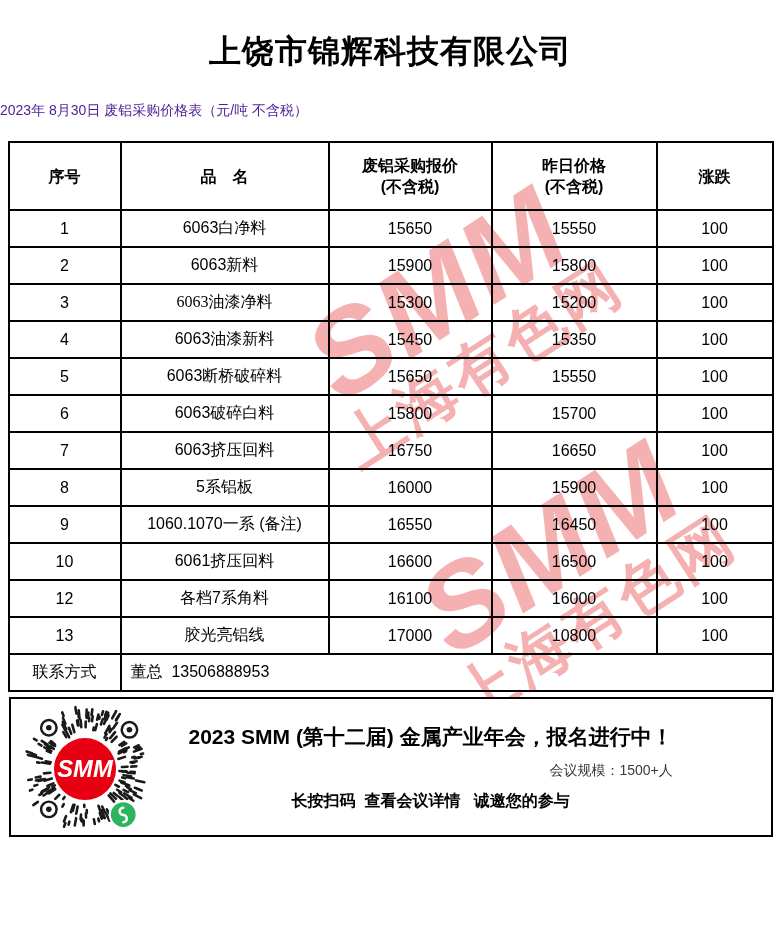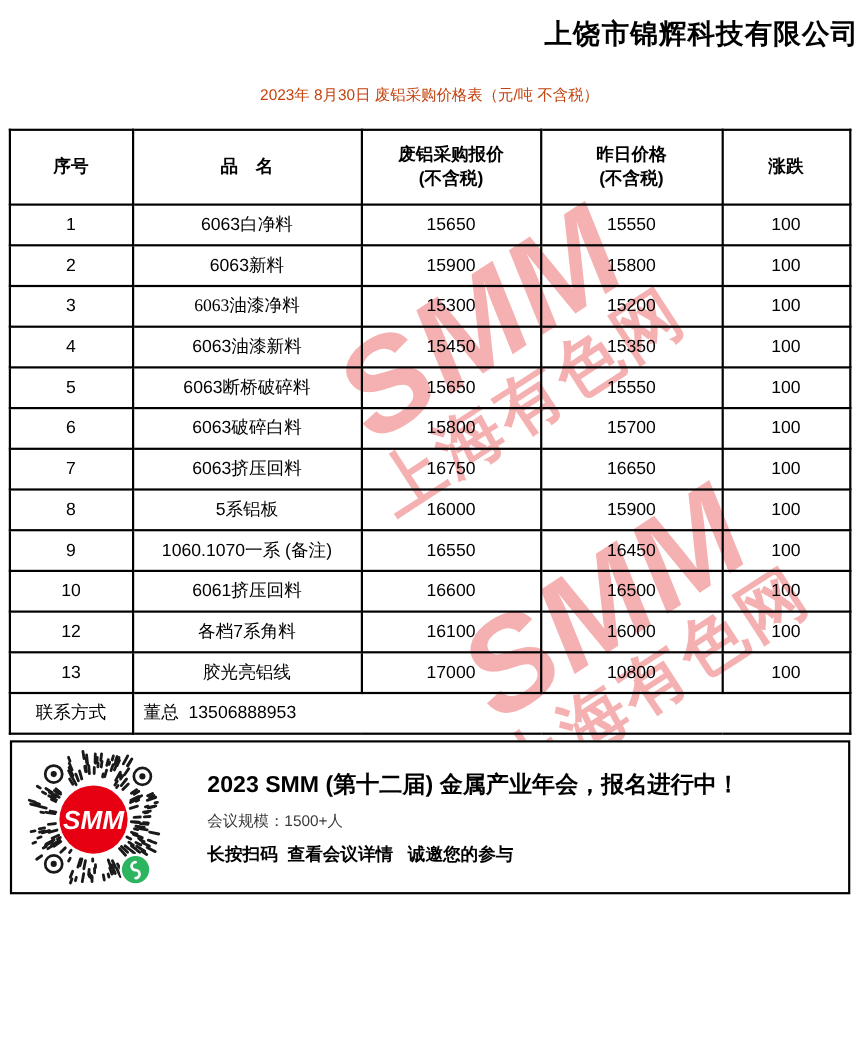--- a/index.html
+++ b/index.html
@@ -1,25 +1,25 @@
 <!DOCTYPE html>
 <html><head>
 <meta charset="utf-8">
 <style>
   html,body{margin:0;padding:0;}
   body{
     width:781px;height:949px;background:#fff;position:relative;overflow:hidden;
     font-family:"Liberation Sans","DejaVu Sans",sans-serif;color:#000;
   }
   .doc-title{
-    padding-top:16px;text-align:right;font-size:25px;font-weight:800;
+    padding-top:32px;text-align:center;font-size:32px;font-weight:800;
     letter-spacing:1px;line-height:1.2;
   }
   .doc-subtitle{
-    margin-top:32px;text-align:center;font-size:14px;color:#c2410c;white-space:pre;
+    margin-top:32px;text-align:left;font-size:14px;color:#4c1d95;white-space:pre;
   }
   
   .wm{
     position:absolute;z-index:0;pointer-events:none;text-align:center;
     color:rgba(231,60,60,0.40);transform:rotate(-33deg);
   }
   .wm-brand{font-size:118px;font-weight:800;font-style:italic;line-height:.85;letter-spacing:2px;}
   .wm-site{font-size:60px;font-weight:700;line-height:1.15;letter-spacing:4px;}
   .wm1{left:285px;top:238px;width:340px;}
   .wm2{left:398px;top:492px;width:340px;}
@@ -41,22 +41,22 @@
   .remark-bold{font-weight:700;}
   
   .footer-banner{
     position:relative;z-index:1;width:764px;height:140px;margin:5px auto 0;
     border:2px solid #000;box-sizing:border-box;display:flex;align-items:center;
     background:#fff;
   }
   .qr-wrap{flex:none;width:124px;height:124px;margin-left:12px;}
   .banner-text{margin-left:42px;display:flex;flex-direction:column;gap:11px;}
   .banner-headline{font-size:21px;font-weight:800;white-space:pre;}
-  .banner-scale{font-size:14px;color:#3a3a3a;white-space:pre;}
-  .banner-cta{font-size:16px;font-weight:800;white-space:pre;}
+  .banner-scale{font-size:14px;color:#3a3a3a;white-space:pre;text-align:right;}
+  .banner-cta{font-size:16px;font-weight:800;white-space:pre;text-align:center;}
 </style>
 </head>
 <body>
 
 <div class="doc-title">上饶市锦辉科技有限公司</div>
 <div class="doc-subtitle">2023年 8月30日 废铝采购价格表（元/吨 不含税）</div>
 
 <div class="wm wm1">
   <div class="wm-brand">SMM</div>
   <div class="wm-site">上海有色网</div>

